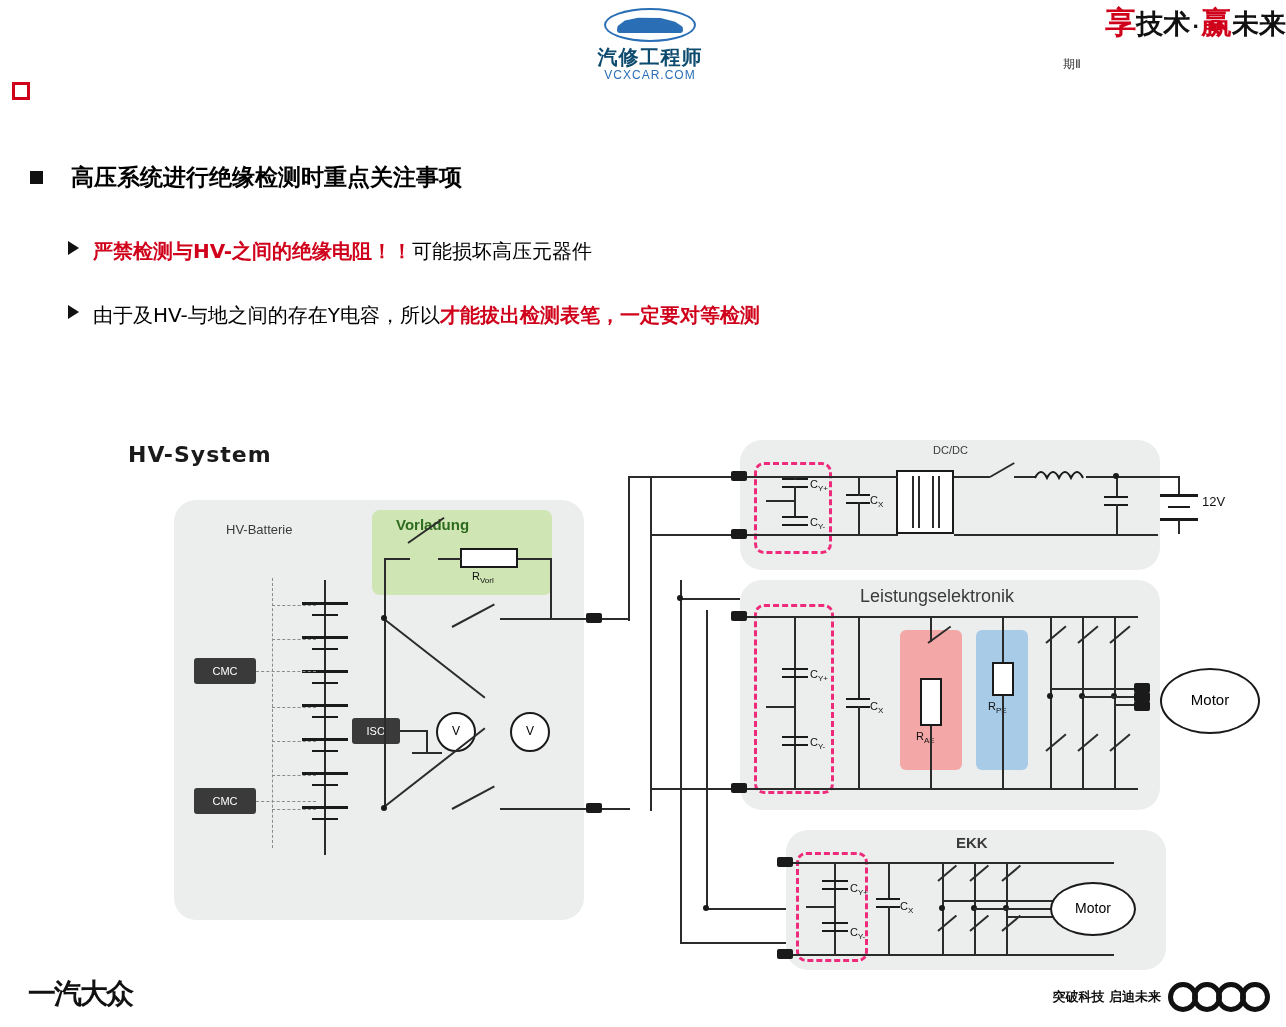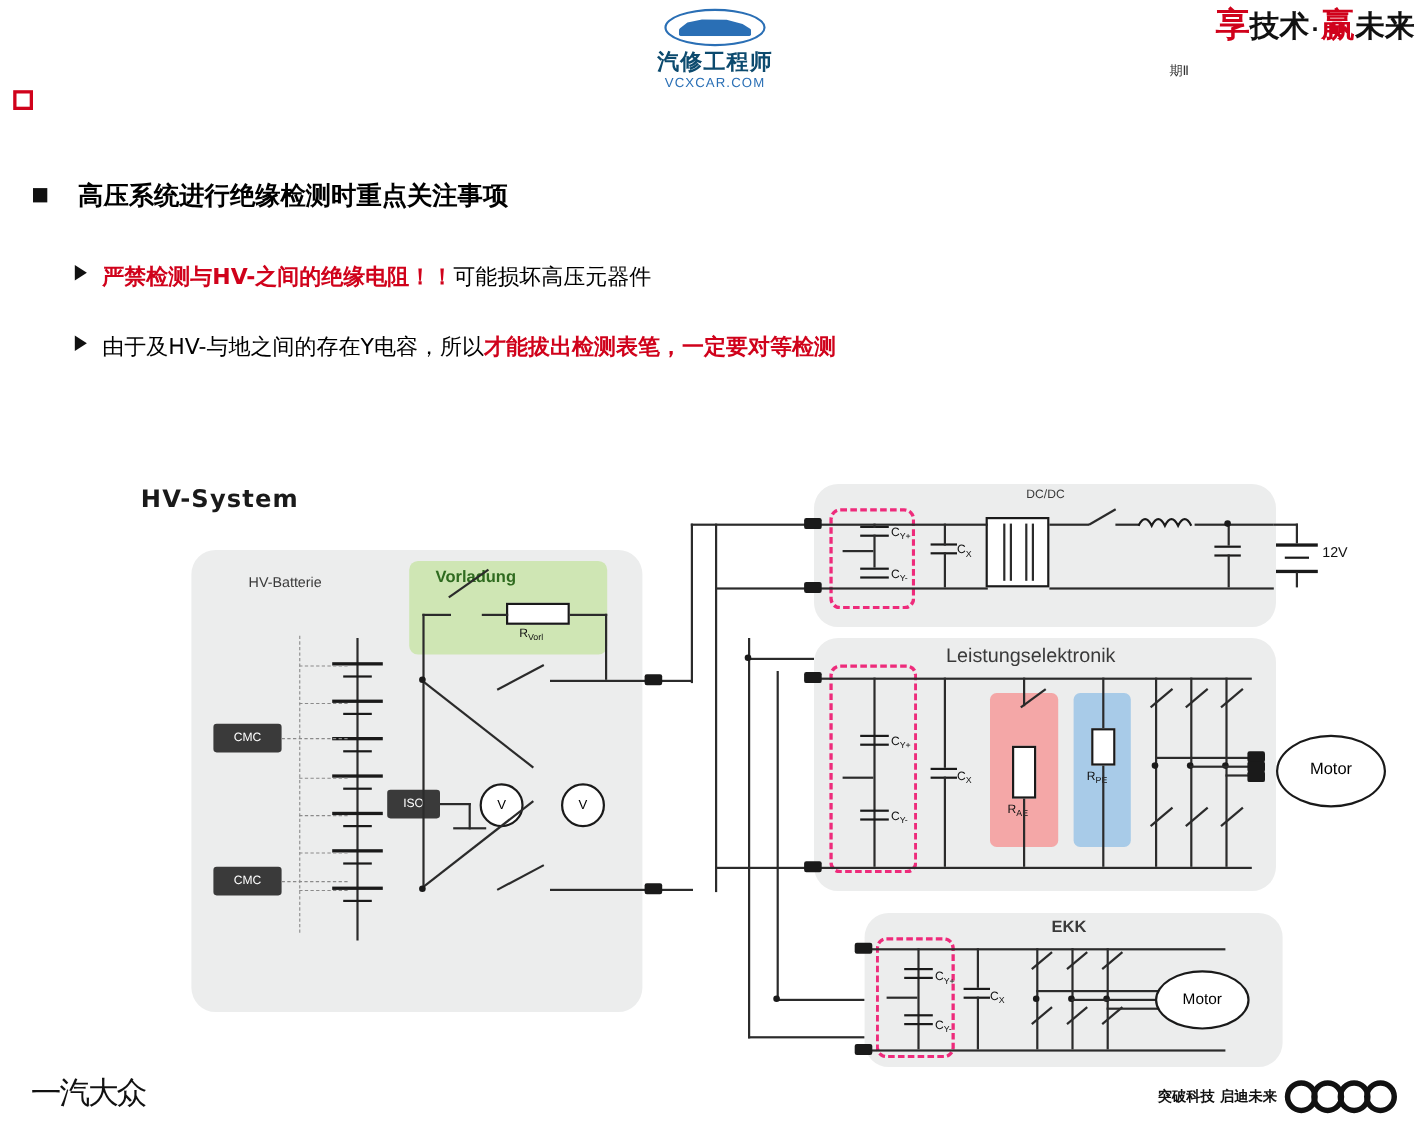--- a/index.html
+++ b/index.html
@@ -259,21 +259,21 @@
     position: absolute;
     border-left: 1px dashed #8a8a8a;
   }
 
   
   .footer-left {
     position: absolute;
     left: 28px;
     top: 975px;
     font-size: 28px;
-    font-weight: normal;
+    font-weight: bold;
     color: #111;
     letter-spacing: -2px;
     font-family: "DejaVu Sans", sans-serif;
   }
   .footer-slogan {
     position: absolute;
     right: 125px;
     top: 988px;
     font-size: 13px;
     font-weight: bold;

